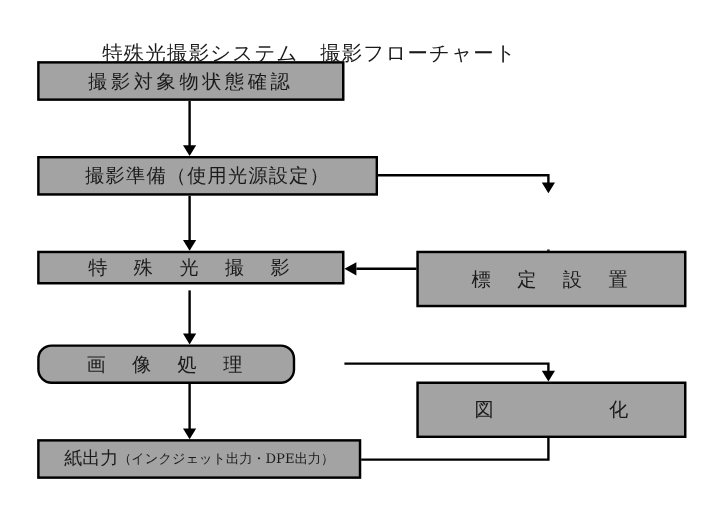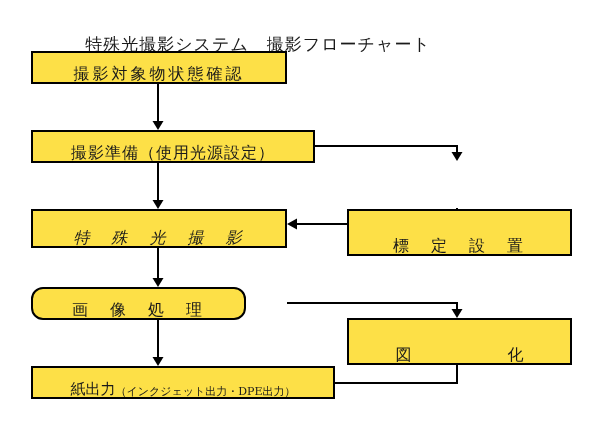--- a/index.html
+++ b/index.html
@@ -30,36 +30,36 @@
   .connectors {
     position: absolute;
     top: 0;
     left: 0;
     pointer-events: none;
   }
   .box {
     position: absolute;
     box-sizing: border-box;
     border: 2px solid #000000;
-    background: #fde047;
+    background: #a3a3a3;
     display: flex;
-    align-items: flex-end;
+    align-items: center;
     justify-content: center;
     font-size: 16px;
     white-space: nowrap;
     line-height: 1;
   }
   .track-3 { letter-spacing: 3px; }
   .track-1 { letter-spacing: 1px; }
   .spaced  { letter-spacing: 3px; }
   #step1 { left: 31px;  top: 51px;  width: 256px; height: 33px; }
   #step2 { left: 31px;  top: 130px; width: 284px; height: 33px; }
-  #step3 { left: 31px;  top: 209px; width: 256px; height: 39px; font-style: italic; }
+  #step3 { left: 31px;  top: 209px; width: 256px; height: 28px; }
   #step4 { left: 31px;  top: 287px; width: 215px; height: 33px; border-radius: 12px; }
-  #step5 { left: 31px;  top: 366px; width: 304px; height: 33px; font-size: 15px; }
+  #step5 { left: 31px;  top: 366px; width: 270px; height: 33px; font-size: 15px; }
   #step5 .sublabel { font-size: 11px; }
   #side1 { left: 347px; top: 161px; width: 225px; height: 47px; margin-top: 48px; }
   #side2 { left: 347px; top: 318px; width: 225px; height: 47px; }
   .stroke {
     stroke: #000000;
     stroke-width: 2;
     fill: none;
   }
   .head {
     fill: #000000;

